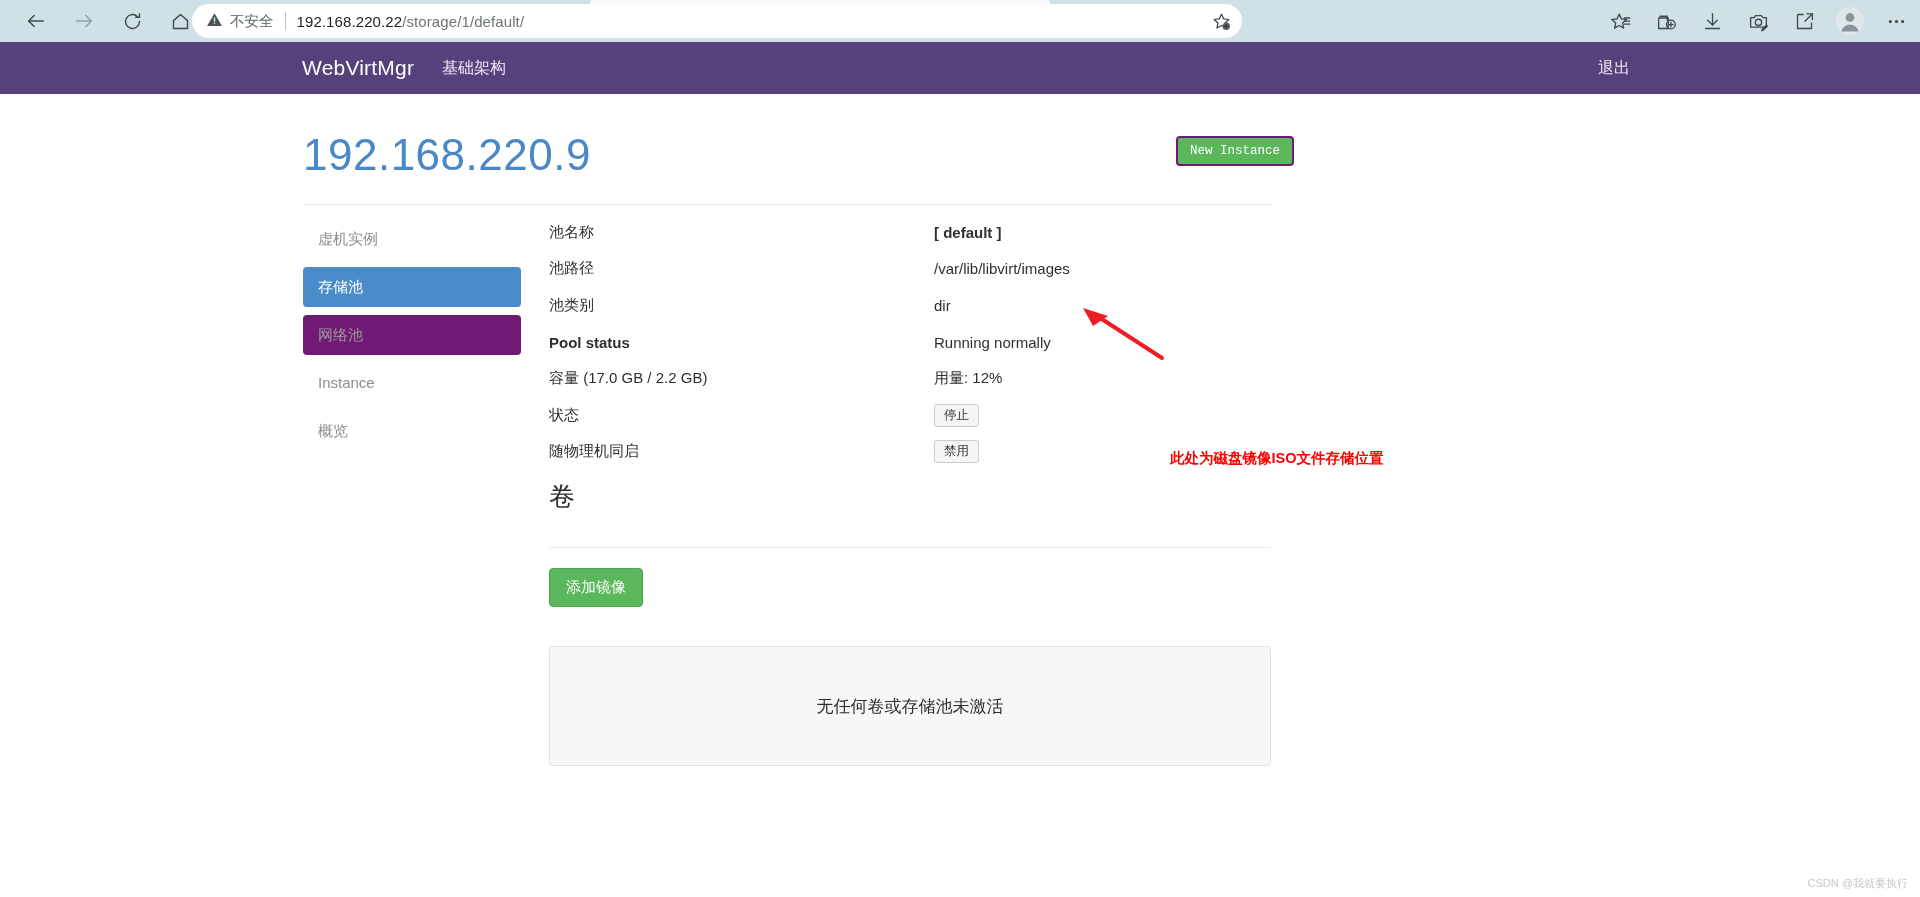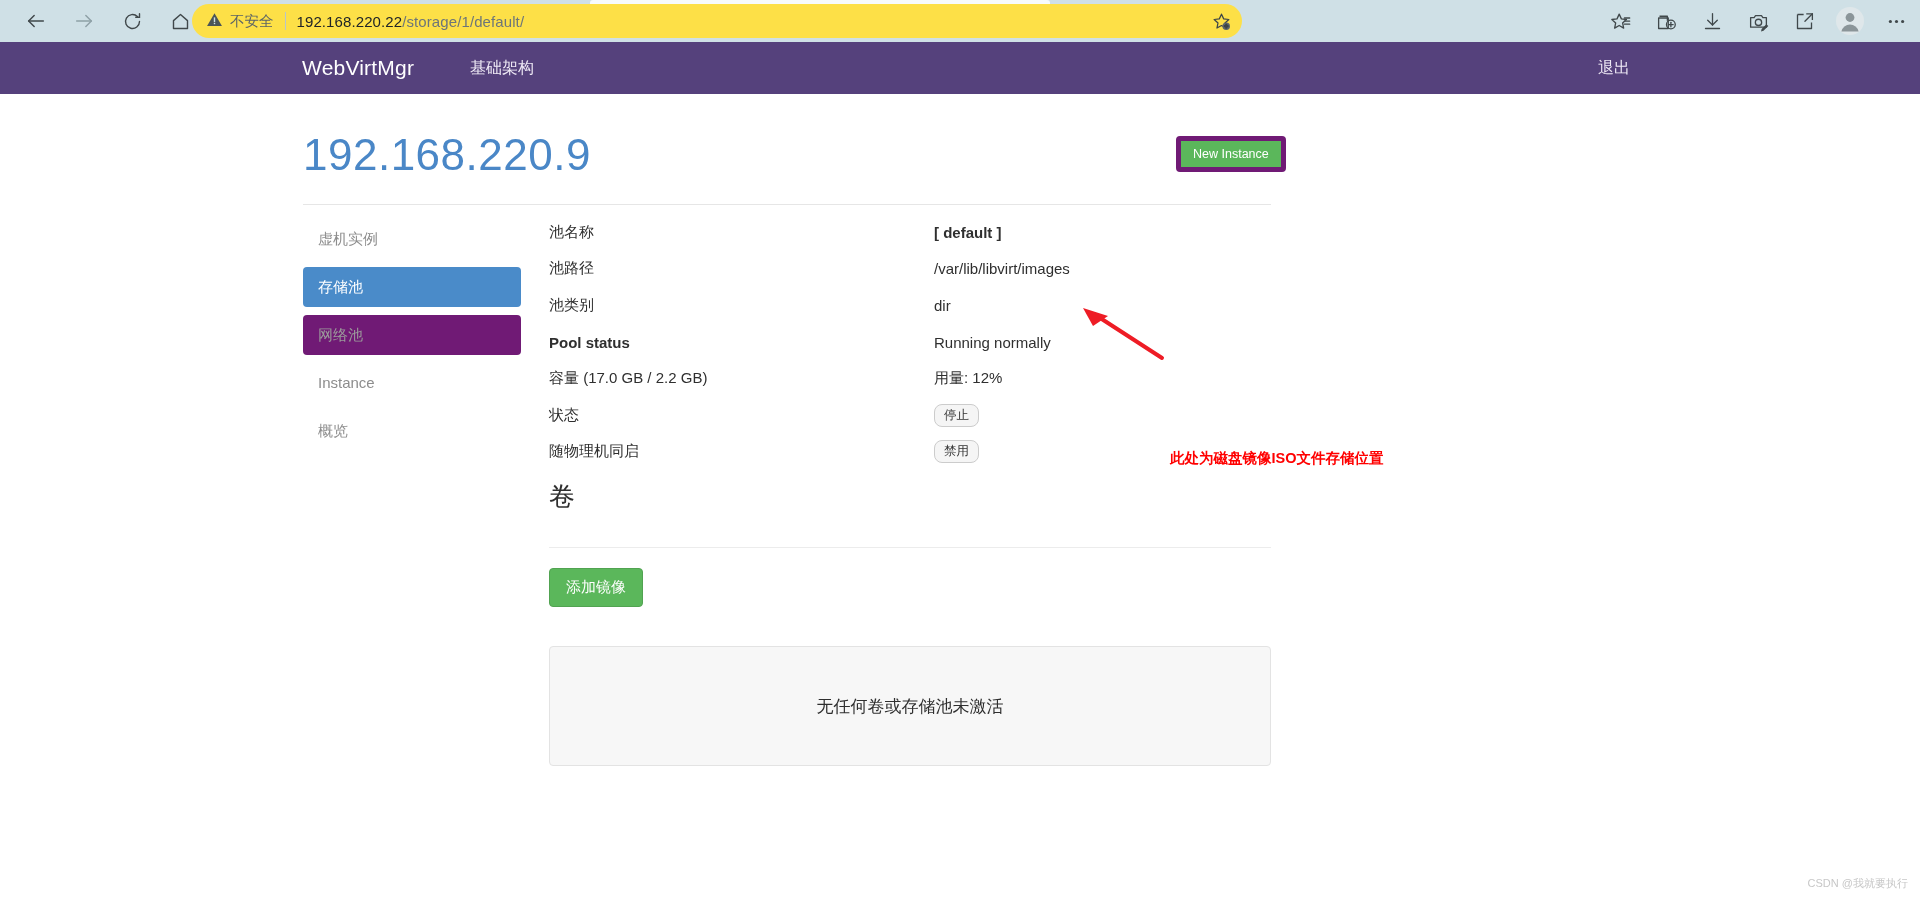--- a/index.html
+++ b/index.html
@@ -27,21 +27,21 @@
     display: flex; align-items: center; justify-content: center;
     color: #40484b;
     flex: 0 0 auto;
   }
   .nav-btn svg { display: block; }
   #nav-group { margin-left: 16px; display: flex; align-items: center; gap: 8px; }
 
   #address-bar {
     position: absolute; left: 192px; top: 4px;
     width: 1050px; height: 34px;
-    background: #fde047;
+    background: #ffffff;
     border-radius: 17px;
     display: flex; align-items: center;
     padding: 0 10px 0 14px;
   }
   #security-warning {
     display: flex; align-items: center; gap: 7px;
     color: #5b6366; font-size: 14.5px; white-space: nowrap;
   }
   #security-warning .warn-tri { flex: 0 0 auto; }
   #url-sep {
@@ -61,21 +61,21 @@
     color: #2b3235;
   }
   #chrome-right .nav-btn { width: 32px; height: 32px; }
 
   
   #app-navbar {
     position: absolute; left: 0; top: 42px;
     width: 1920px; height: 52px;
     background: #55417c;
     color: #ffffff;
-    display: flex; align-items: center; gap: 28px;
+    display: flex; align-items: center;
   }
   #brand {
     margin-left: 302px;
     font-size: 21px; color: #ffffff; letter-spacing: .2px;
     text-decoration: none;
   }
   #nav-infra {
     margin-left: 28px;
     font-size: 16px; color: #efeaf6; text-decoration: none;
   }
@@ -88,23 +88,23 @@
   #page { position: absolute; left: 0; top: 94px; width: 1920px; height: 803px; background:#fff; }
 
   #page-title {
     position: absolute; left: 303px; top: 36px;
     font-size: 44px; color: #4a87c7; font-weight: 400;
     letter-spacing: .5px;
   }
   #new-instance-button {
     position: absolute; left: 1176px; top: 42px;
     background: #5bb75b; color: #ffffff;
-    border: 5px solid #701a75; border-radius: 4px;
+    border: 2px solid #701a75; border-radius: 4px;
     font-size: 12.5px; padding: 6px 12px;
-    font-family: Liberation Sans, sans-serif;
+    font-family: Liberation Mono, monospace;
     cursor: pointer;
   }
   #title-rule {
     position: absolute; left: 303px; top: 110px; width: 968px; height: 1px;
     background: #e6e6e6;
   }
 
   
   #sidebar {
     position: absolute; left: 303px; top: 125px; width: 218px;
@@ -129,21 +129,21 @@
     display: flex; align-items: center;
     height: 36.6px;
   }
   .detail-label { width: 385px; font-size: 15px; color: #2f2f2f; }
   .detail-label.strong { font-weight: bold; }
   .detail-value { font-size: 15px; color: #2f2f2f; }
   .detail-value.strong { font-weight: bold; }
   .mini-btn {
     display: inline-block;
     border: 1px solid #cccccc; background: #f5f5f5;
-    border-radius: 8px; font-size: 12.5px; color: #333;
+    border-radius: 3px; font-size: 12.5px; color: #333;
     padding: 3px 9px; line-height: 15px;
     font-family: "Liberation Sans", sans-serif; cursor: pointer;
   }
 
   #volumes-heading {
     position: absolute; left: 549px; top: 385px;
     font-size: 26px; color: #2f2f2f; font-weight: 400;
   }
   #volumes-rule {
     position: absolute; left: 549px; top: 453px; width: 722px; height: 1px;

